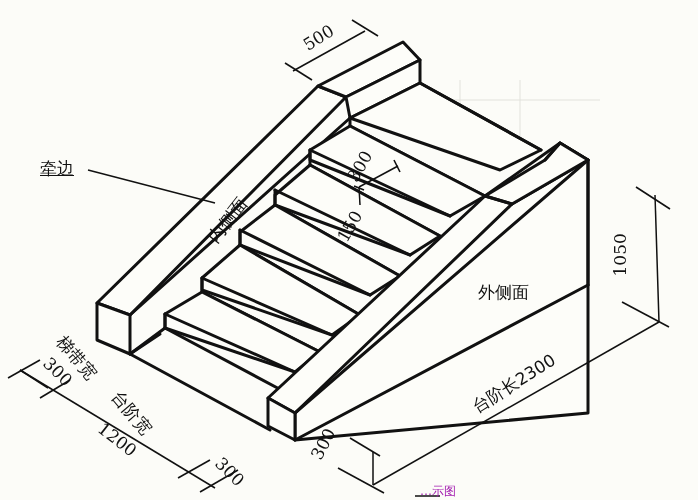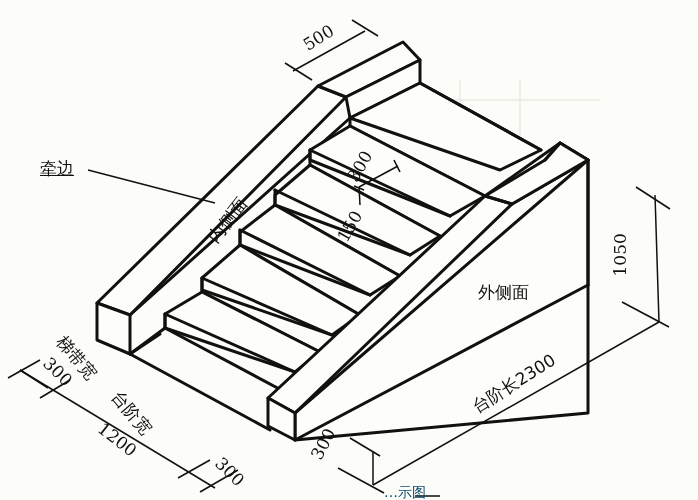--- a/index.html
+++ b/index.html
@@ -171,14 +171,14 @@
   <span class="lbl" style="left:620px; top:268px; transform: rotate(-90deg);">1050</span>
 
   <span class="lbl" style="left:46px; top:352px; transform: rotate(45deg);">300</span>
 
   <span class="lbl" style="left:100px; top:418px; transform: rotate(38deg);">1200</span>
 
   <span class="lbl" style="left:218px; top:452px; transform: rotate(45deg);">300</span>
 
   <span class="lbl" style="left:316px; top:450px; transform: rotate(-62deg);">300</span>
 
-  <span class="lbl cn" style="left:384px; top:485px; font-size:14px; color:#0c4a6e;">…示图</span>
+  <span class="lbl cn" style="left:420px; top:485px; font-size:12px; color:#a21caf;">…示图</span>
 </div>
 
 </body></html>

